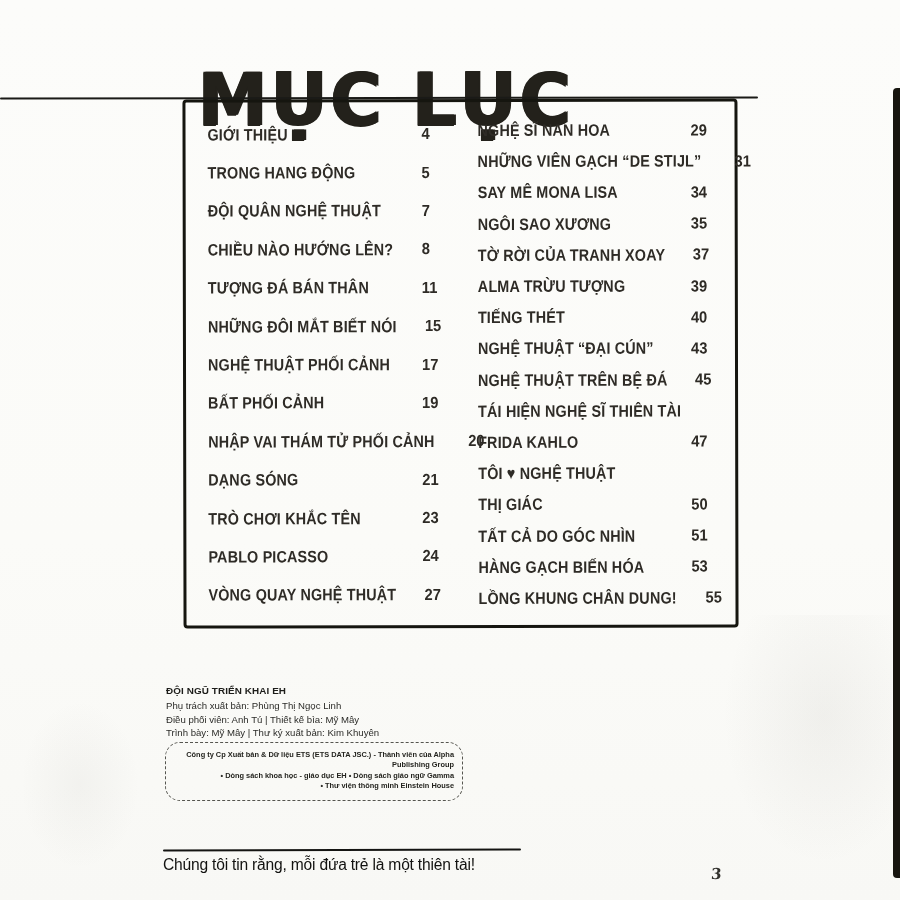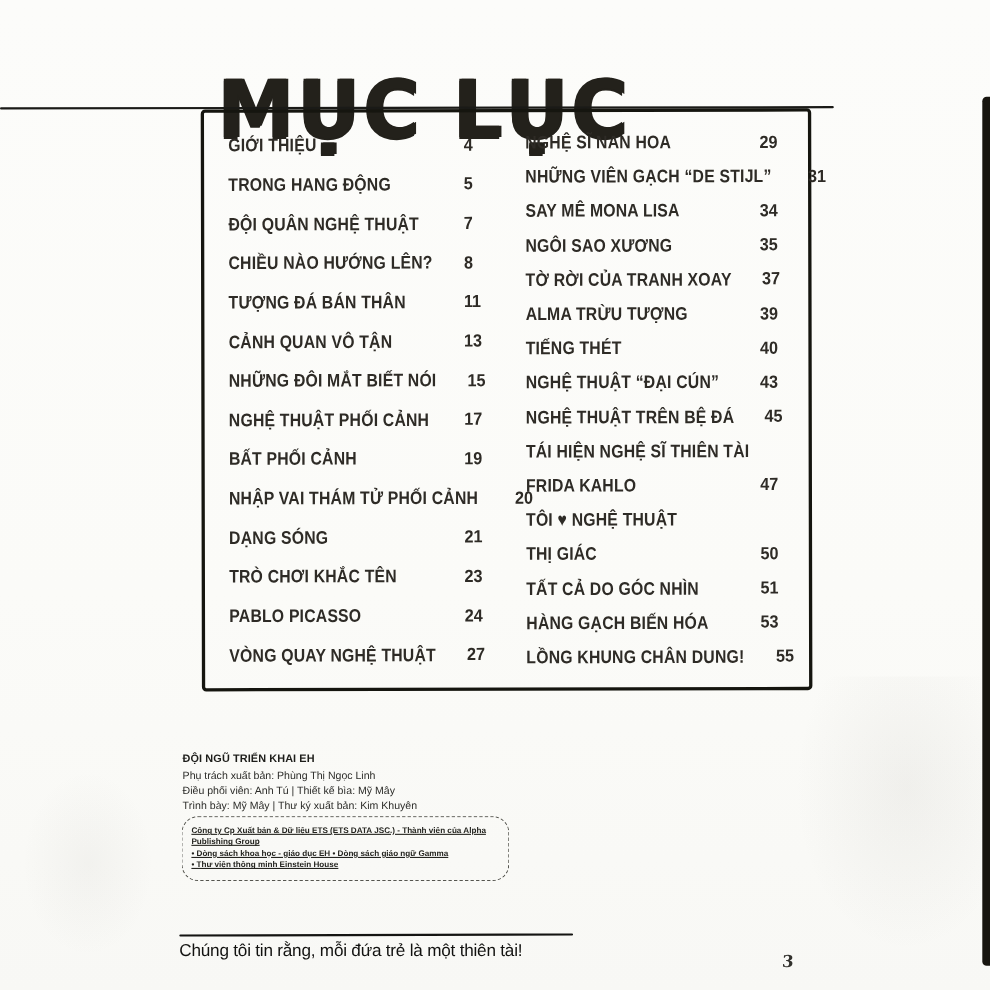--- a/index.html
+++ b/index.html
@@ -52,22 +52,22 @@
   .credits {
     position:absolute; left:166px; top:684px;
     font-size:9.6px; line-height:13.8px; color:#2b2b28;
   }
   .credits-title { font-weight:bold; font-size:9.9px; color:#1d1d1a; margin-bottom:1px; letter-spacing:0.1px; }
 
   
   .pub-box {
     position:absolute; left:165px; top:742px; width:298px; box-sizing:border-box;
     border:1.6px dashed #55554f; border-radius:15px;
-    padding:7px 8px 8px; text-align:left;
-    font-size:7.4px; line-height:10.4px; color:#24241f;text-decoration:underline;
+    padding:7px 8px 8px; text-align:right;
+    font-size:7.4px; line-height:10.4px; color:#24241f;
   }
   .pub-bold { font-weight:bold; }
   .pub-contact { margin-top:3px; color:#33332e; }
 
   
   .slogan-rule {
     position:absolute; left:163px; top:849px; width:358px; height:2.3px;
     background:#141412; border-radius:2px; transform:rotate(-0.15deg);
   }
   .slogan {
@@ -121,24 +121,20 @@
           <span class="toc-title">ĐỘI QUÂN NGHỆ THUẬT</span>
           <span class="toc-page">7</span>
         </div>
         <div class="toc-row">
           <span class="toc-title">CHIỀU NÀO HƯỚNG LÊN?</span>
           <span class="toc-page">8</span>
         </div>
         <div class="toc-row">
           <span class="toc-title">TƯỢNG ĐÁ BÁN THÂN</span>
           <span class="toc-page">11</span>
-        </div>
-        <div class="toc-row">
-          <span class="toc-title">CẢNH QUAN VÔ TẬN</span>
-          <span class="toc-page">13</span>
         </div>
         <div class="toc-row">
           <span class="toc-title">NHỮNG ĐÔI MẮT BIẾT NÓI</span>
           <span class="toc-page">15</span>
         </div>
         <div class="toc-row">
           <span class="toc-title">NGHỆ THUẬT PHỐI CẢNH</span>
           <span class="toc-page">17</span>
         </div>
         <div class="toc-row">

